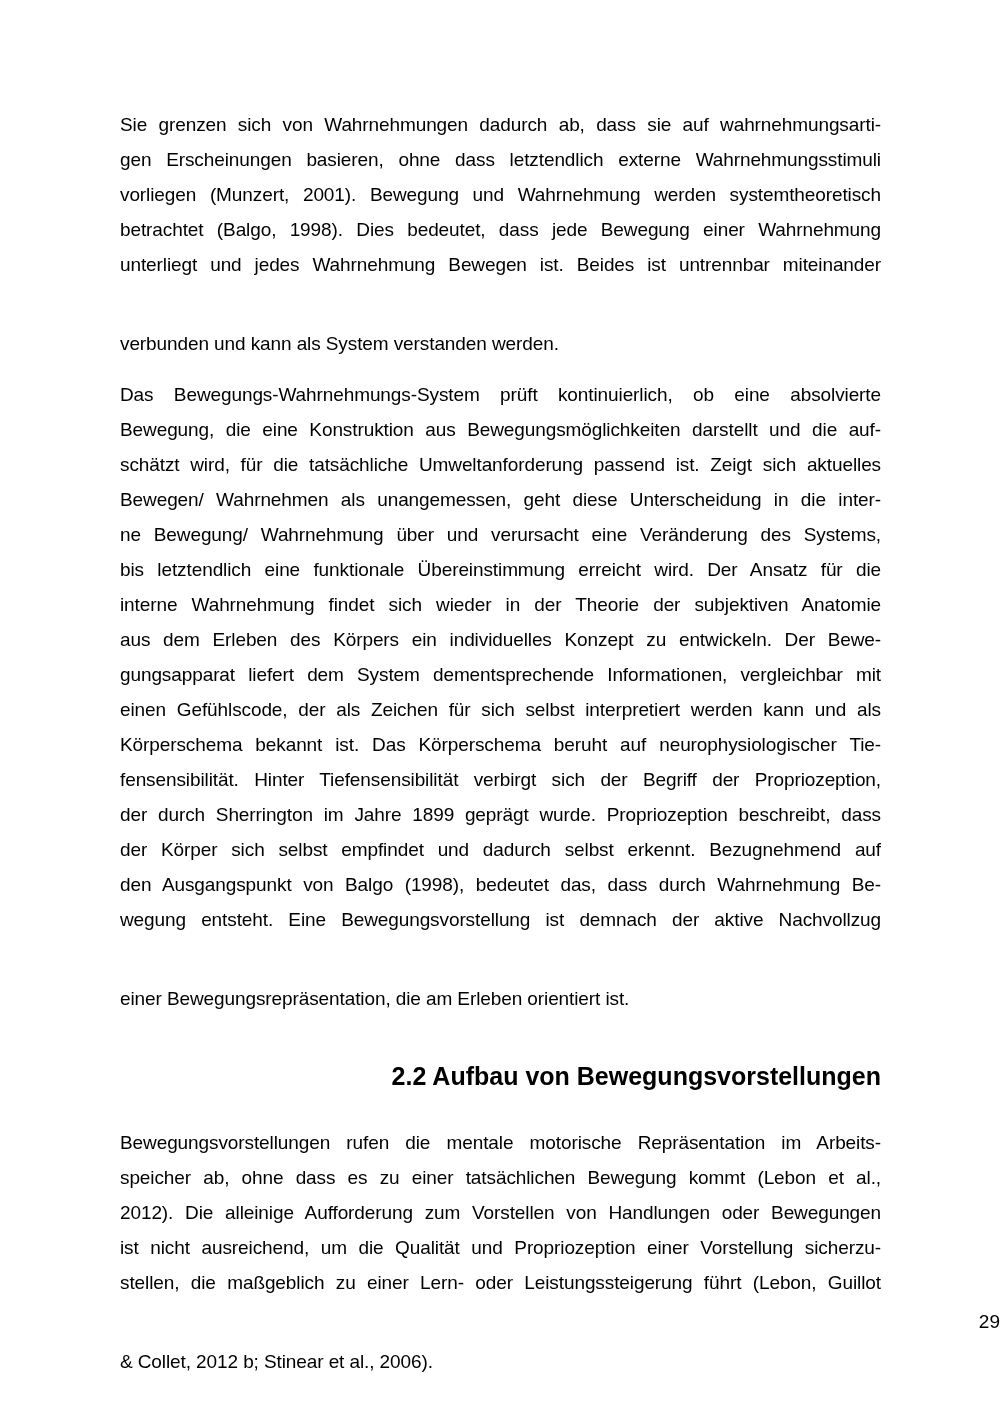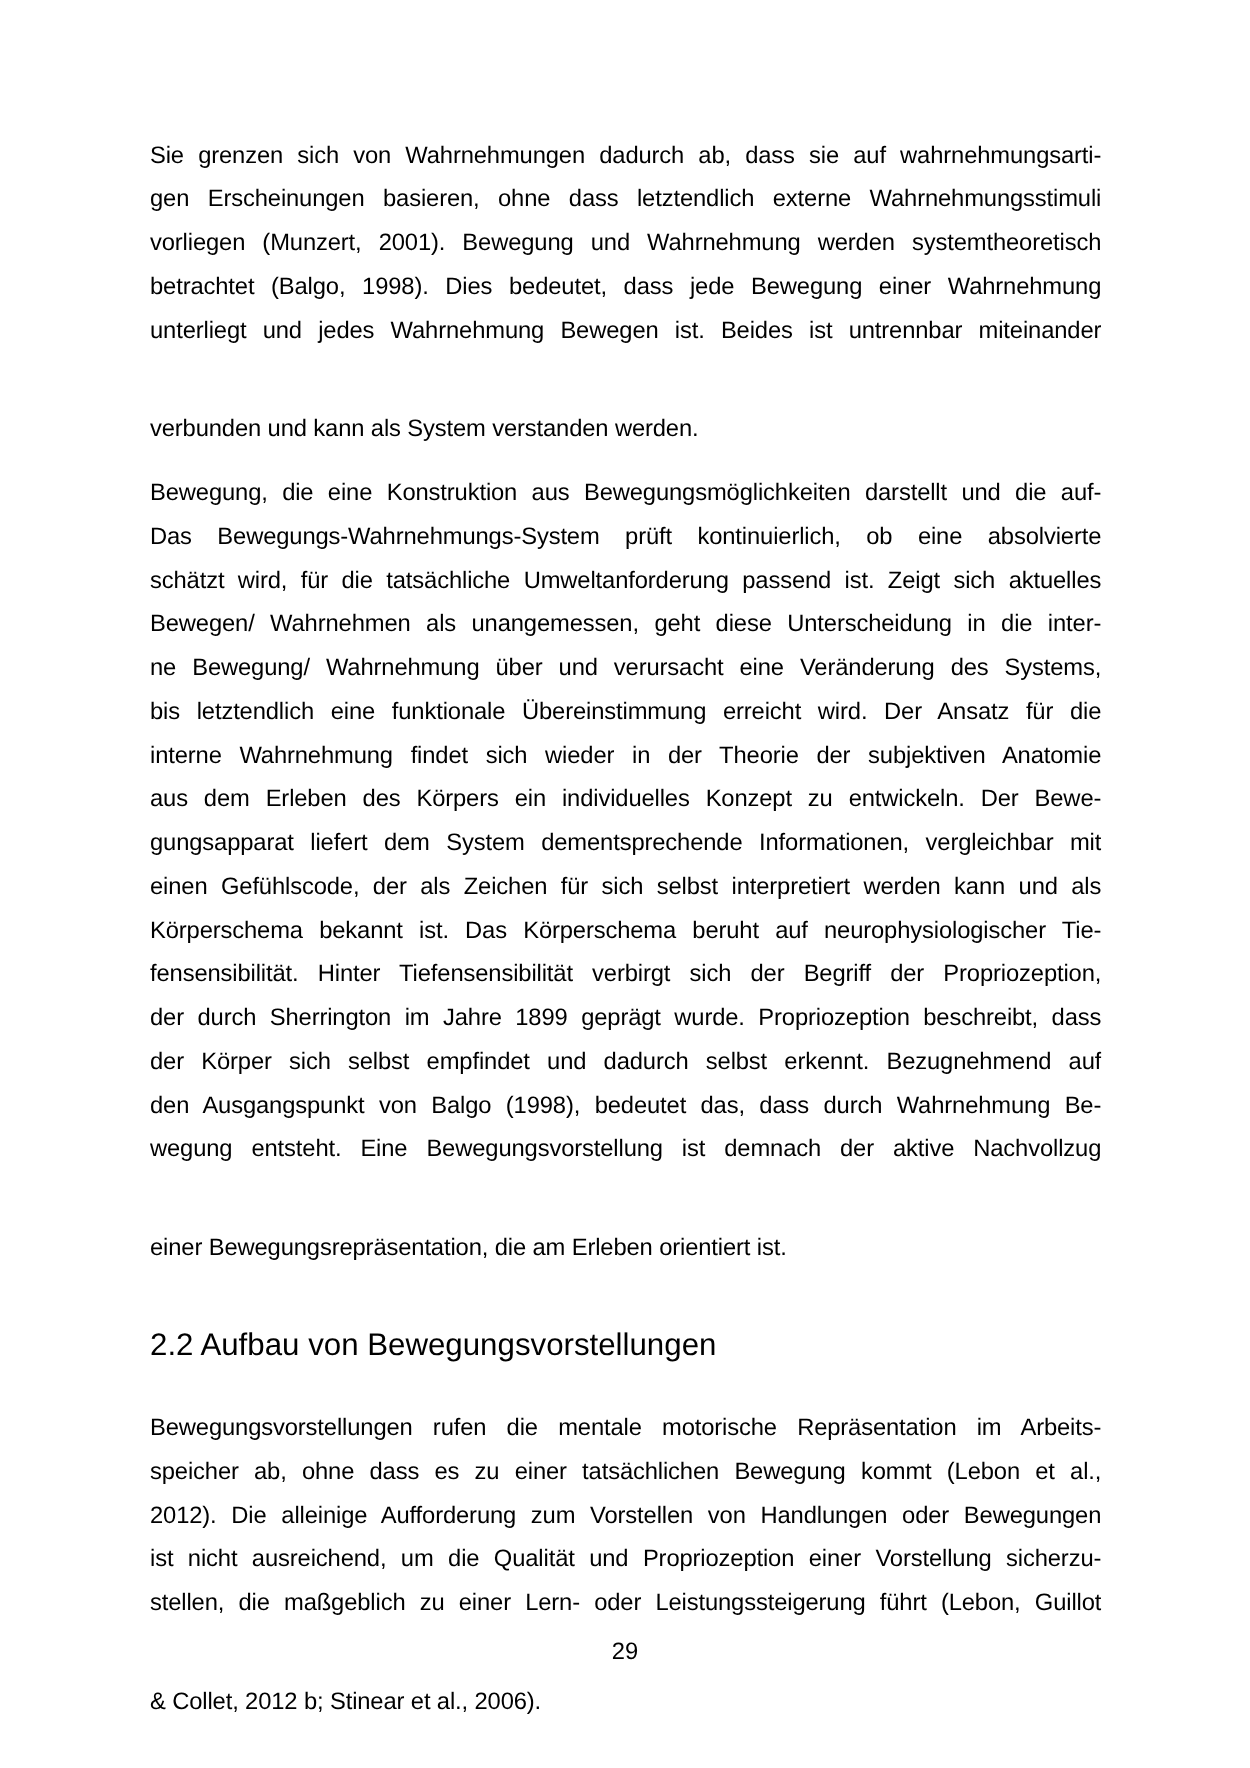--- a/index.html
+++ b/index.html
@@ -38,50 +38,50 @@
     white-space: normal;
   }
   .pline.pline-last {
     text-align-last: left;
     margin-top: 44px;
   }
   .section-heading {
     margin: 44px 0 0 0;
     font-size: 25px;
     line-height: 32px;
-    font-weight: normal;
+    font-weight: bold;
     letter-spacing: 0;
-    text-align: left;
+    text-align: right;
   }
   .page-number {
     position: absolute;
     left: 0;
     top: 1310px;
     width: 100%;
-    text-align: center;
+    text-align: right;
     font-size: 19px;
     line-height: 24px;
   }
 </style>
 </head>
 <body>
 
 <div class="page">
   <div class="text-block">
     <div class="paragraph p1">
         <div class="pline">Sie grenzen sich von Wahrnehmungen dadurch ab, dass sie auf wahrnehmungsarti-</div>
         <div class="pline">gen Erscheinungen basieren, ohne dass letztendlich externe Wahrnehmungsstimuli</div>
         <div class="pline">vorliegen (Munzert, 2001). Bewegung und Wahrnehmung werden systemtheoretisch</div>
         <div class="pline">betrachtet (Balgo, 1998). Dies bedeutet, dass jede Bewegung einer Wahrnehmung</div>
         <div class="pline">unterliegt und jedes Wahrnehmung Bewegen ist. Beides ist untrennbar miteinander</div>
         <div class="pline pline-last">verbunden und kann als System verstanden werden.</div>
       </div>
     <div class="paragraph p2">
+        <div class="pline">Das Bewegungs-Wahrnehmungs-System prüft kontinuierlich, ob eine absolvierte</div>
         <div class="pline">Bewegung, die eine Konstruktion aus Bewegungsmöglichkeiten darstellt und die auf-</div>
-        <div class="pline">Das Bewegungs-Wahrnehmungs-System prüft kontinuierlich, ob eine absolvierte</div>
         <div class="pline">schätzt wird, für die tatsächliche Umweltanforderung passend ist. Zeigt sich aktuelles</div>
         <div class="pline">Bewegen/ Wahrnehmen als unangemessen, geht diese Unterscheidung in die inter-</div>
         <div class="pline">ne Bewegung/ Wahrnehmung über und verursacht eine Veränderung des Systems,</div>
         <div class="pline">bis letztendlich eine funktionale Übereinstimmung erreicht wird. Der Ansatz für die</div>
         <div class="pline">interne Wahrnehmung findet sich wieder in der Theorie der subjektiven Anatomie</div>
         <div class="pline">aus dem Erleben des Körpers ein individuelles Konzept zu entwickeln. Der Bewe-</div>
         <div class="pline">gungsapparat liefert dem System dementsprechende Informationen, vergleichbar mit</div>
         <div class="pline">einen Gefühlscode, der als Zeichen für sich selbst interpretiert werden kann und als</div>
         <div class="pline">Körperschema bekannt ist. Das Körperschema beruht auf neurophysiologischer Tie-</div>
         <div class="pline">fensensibilität. Hinter Tiefensensibilität verbirgt sich der Begriff der Propriozeption,</div>

